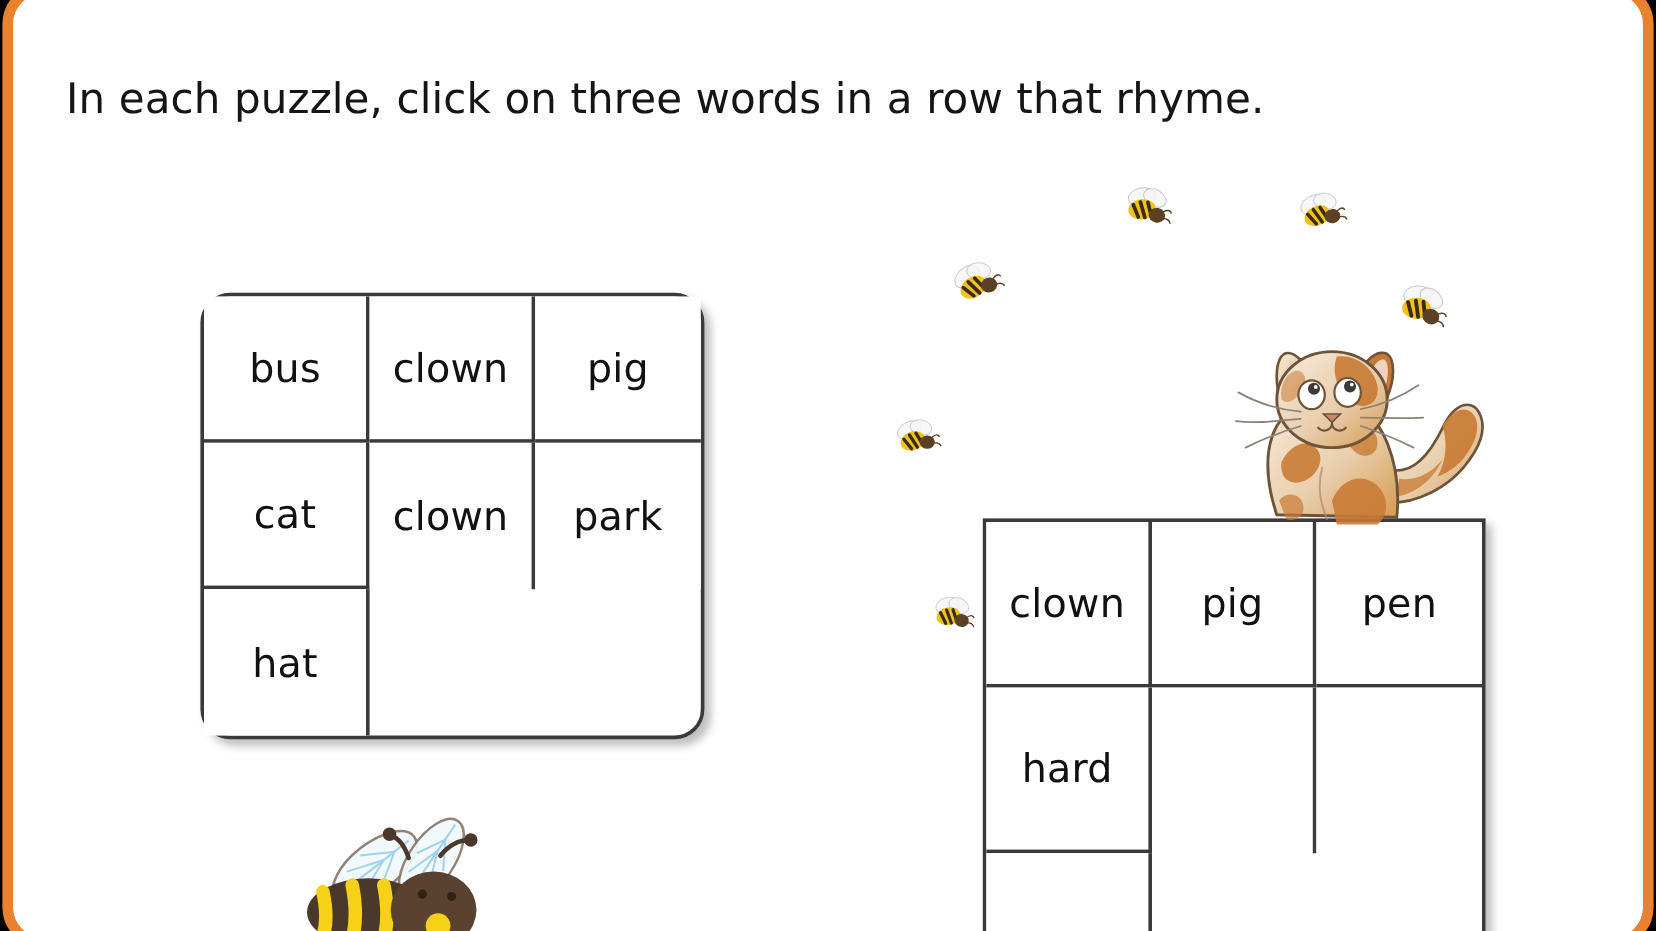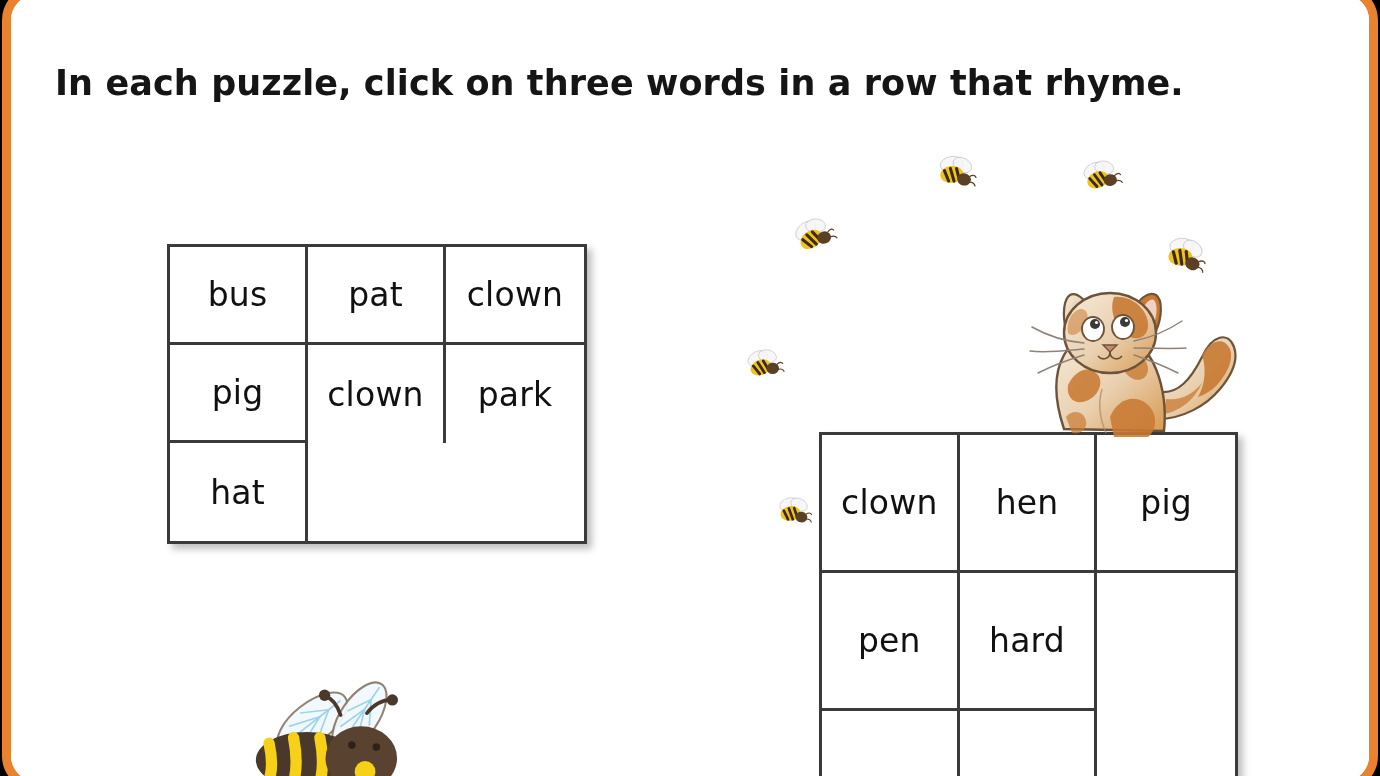--- a/index.html
+++ b/index.html
@@ -39,21 +39,21 @@
     height: 100%;
     background: #ffffff;
   }
 
   
   #instruction {
     position: absolute;
     left: 44px;
     top: 68px;
     font-size: 35px;
-    font-weight: 700;
+    font-weight: 400;
     color: #151515;
     letter-spacing: 0.1px;
     white-space: nowrap;
     font-family: "DejaVu Sans", sans-serif;
   }
 
   
   .word-grid {
     position: absolute;
     display: grid;
@@ -76,23 +76,24 @@
     cursor: pointer;
     user-select: none;
   }
   .word-cell:nth-child(3n) { border-right: none; }
   .word-cell.last-row { border-bottom: none; }
 
   #grid-left {
     left: 156px;
     top: 249px;
     width: 420px;
-    height: 300px;
+    height: 372px;
     grid-template-columns: 1fr 1fr 1fr;
     grid-template-rows: 1fr 1fr 1fr;
+    border-radius: 25px;
   }
 
   #grid-right {
     left: 808px;
     top: 437px;
     width: 419px;
     height: 420px;
     grid-template-columns: 1fr 1fr 1fr;
     grid-template-rows: 1fr 1fr 1fr;
   }
@@ -119,31 +120,30 @@
 <body>
 
 <div id="screen">
   <div id="frame">
     <div id="page">
 
       <div id="instruction">In each puzzle, click on three words in a row that rhyme.</div>
 
       <div id="grid-left" class="word-grid">
         <div class="word-cell">bus</div>
-        <div class="word-cell">pat</div>
         <div class="word-cell">clown</div>
         <div class="word-cell">pig</div>
+        <div class="word-cell">cat</div>
         <div class="word-cell last-row">clown</div>
         <div class="word-cell last-row">park</div>
         <div class="word-cell last-row">hat</div>
       </div>
 
       <div id="grid-right" class="word-grid">
         <div class="word-cell">clown</div>
-        <div class="word-cell">hen</div>
         <div class="word-cell">pig</div>
         <div class="word-cell">pen</div>
         <div class="word-cell">hard</div>
         <div class="word-cell last-row"></div>
         <div class="word-cell last-row"></div>
         <div class="word-cell last-row"></div>
       </div>
 
       <div id="cat">
         <svg viewBox="0 0 235 170" width="235" height="170">

